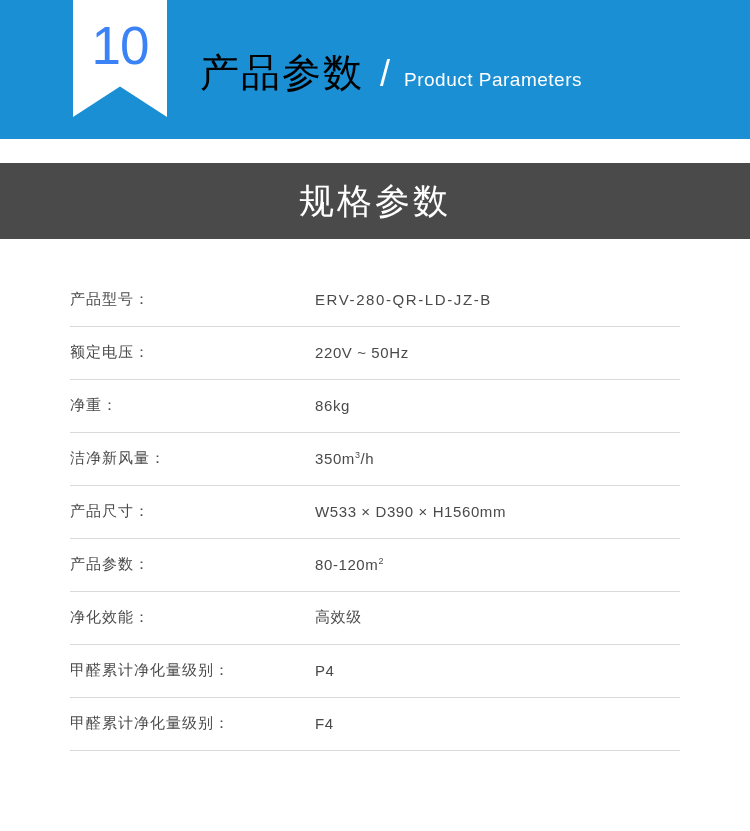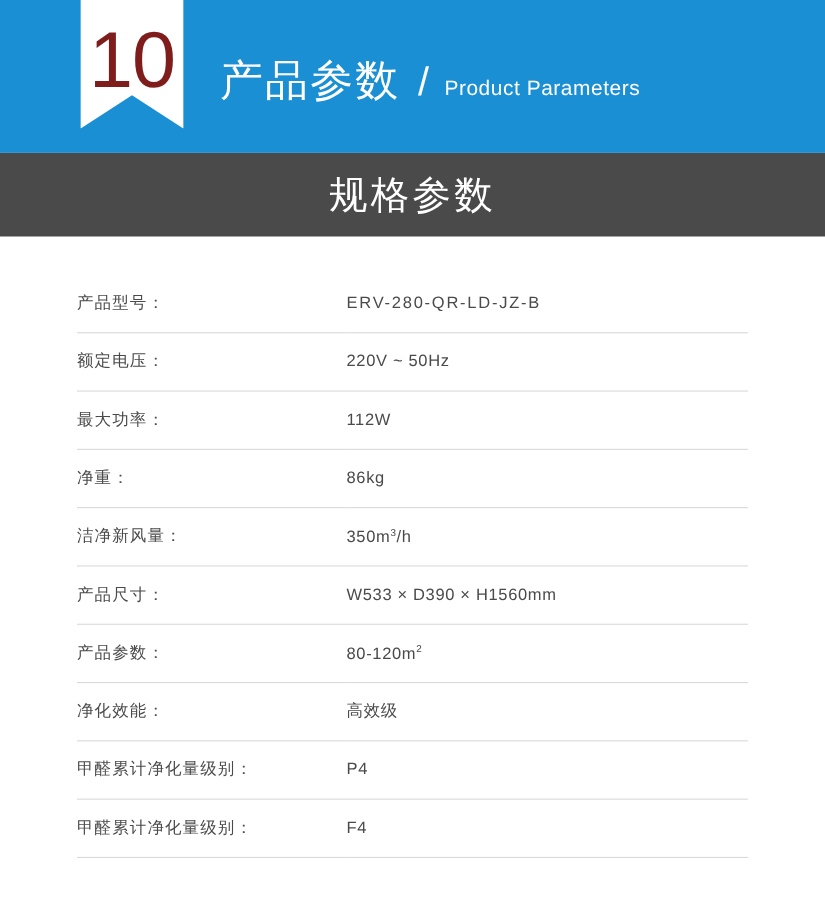--- a/index.html
+++ b/index.html
@@ -33,37 +33,37 @@
     top: 0;
     width: 94px;
     height: 117px;
     background: #ffffff;
     clip-path: polygon(0 0, 100% 0, 100% 100%, 50% 74%, 0 100%);
     display: flex;
     align-items: flex-start;
     justify-content: center;
   }
   .ribbon-number {
-    color: #7f1d1d;
-    font-size: 72px;
+    color: #3b82f6;
+    font-size: 53px;
     line-height: 1;
     letter-spacing: -1px;
     margin-top: 19px;
     font-weight: normal;
   }
   .header-titles {
     position: absolute;
     left: 200px;
     top: 46px;
     display: flex;
     align-items: baseline;
     white-space: nowrap;
   }
   .title-cn {
-    color: #ffffff;
+    color: #000000;
     font-size: 39px;
     letter-spacing: 2px;
     font-weight: normal;
   }
   .title-sep {
     color: #ffffff;
     font-size: 36px;
     margin: 0 14px 0 16px;
     font-weight: 300;
   }
@@ -74,20 +74,21 @@
     font-weight: normal;
   }
 
   
   .subheader {
     height: 76px;
     background: #4a4a4a;
     display: flex;
     align-items: center;
     justify-content: center;
+    margin-top: 24px;
   }
   .subheader-text {
     color: #ffffff;
     font-size: 35px;
     letter-spacing: 3px;
   }
 
   
   .spec-wrap {
     padding: 34px 70px 0 70px;
@@ -149,24 +150,20 @@
       <tbody id="spec-body">
           <tr>
             <td class="label">产品型号：</td>
             <td class="value wide">ERV-280-QR-LD-JZ-B</td>
           </tr>
           <tr>
             <td class="label">额定电压：</td>
             <td class="value">220V ~ 50Hz</td>
           </tr>
           <tr>
-            <td class="label">最大功率：</td>
-            <td class="value">112W</td>
-          </tr>
-          <tr>
             <td class="label">净重：</td>
             <td class="value">86kg</td>
           </tr>
           <tr>
             <td class="label">洁净新风量：</td>
             <td class="value"><span>350m</span><sup>3</sup><span>/h</span></td>
           </tr>
           <tr>
             <td class="label">产品尺寸：</td>
             <td class="value">W533 × D390 × H1560mm</td>

